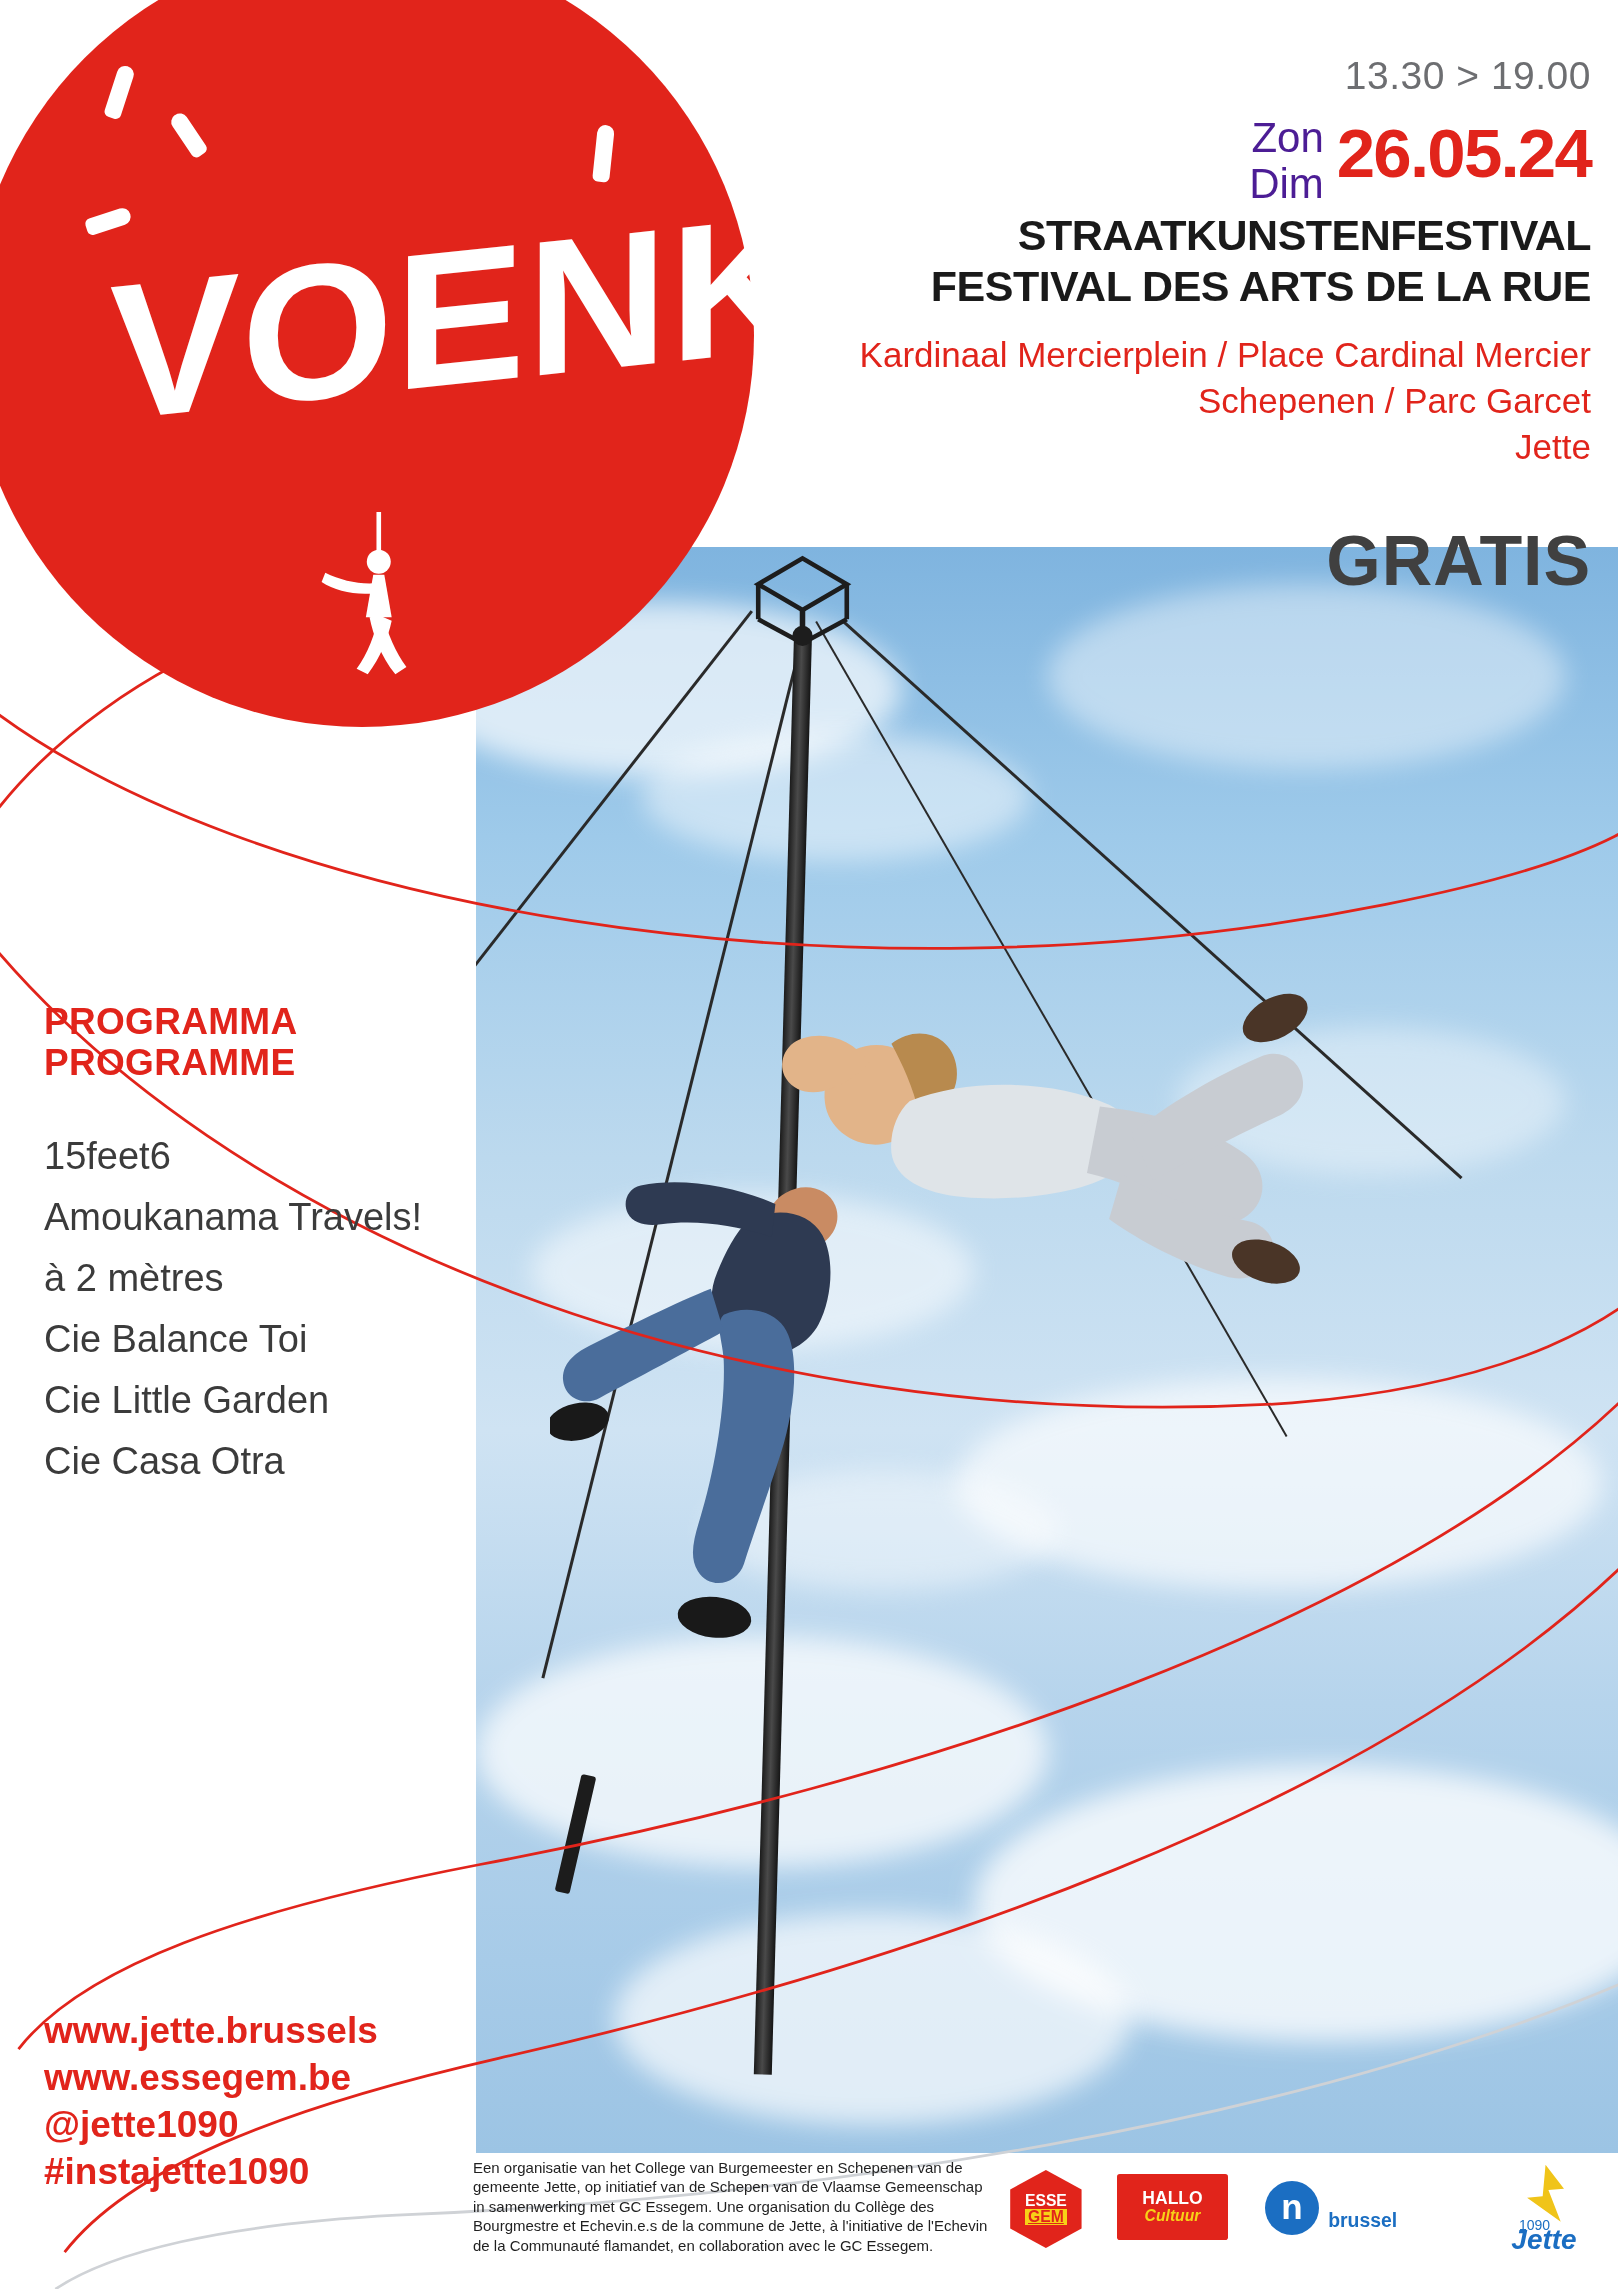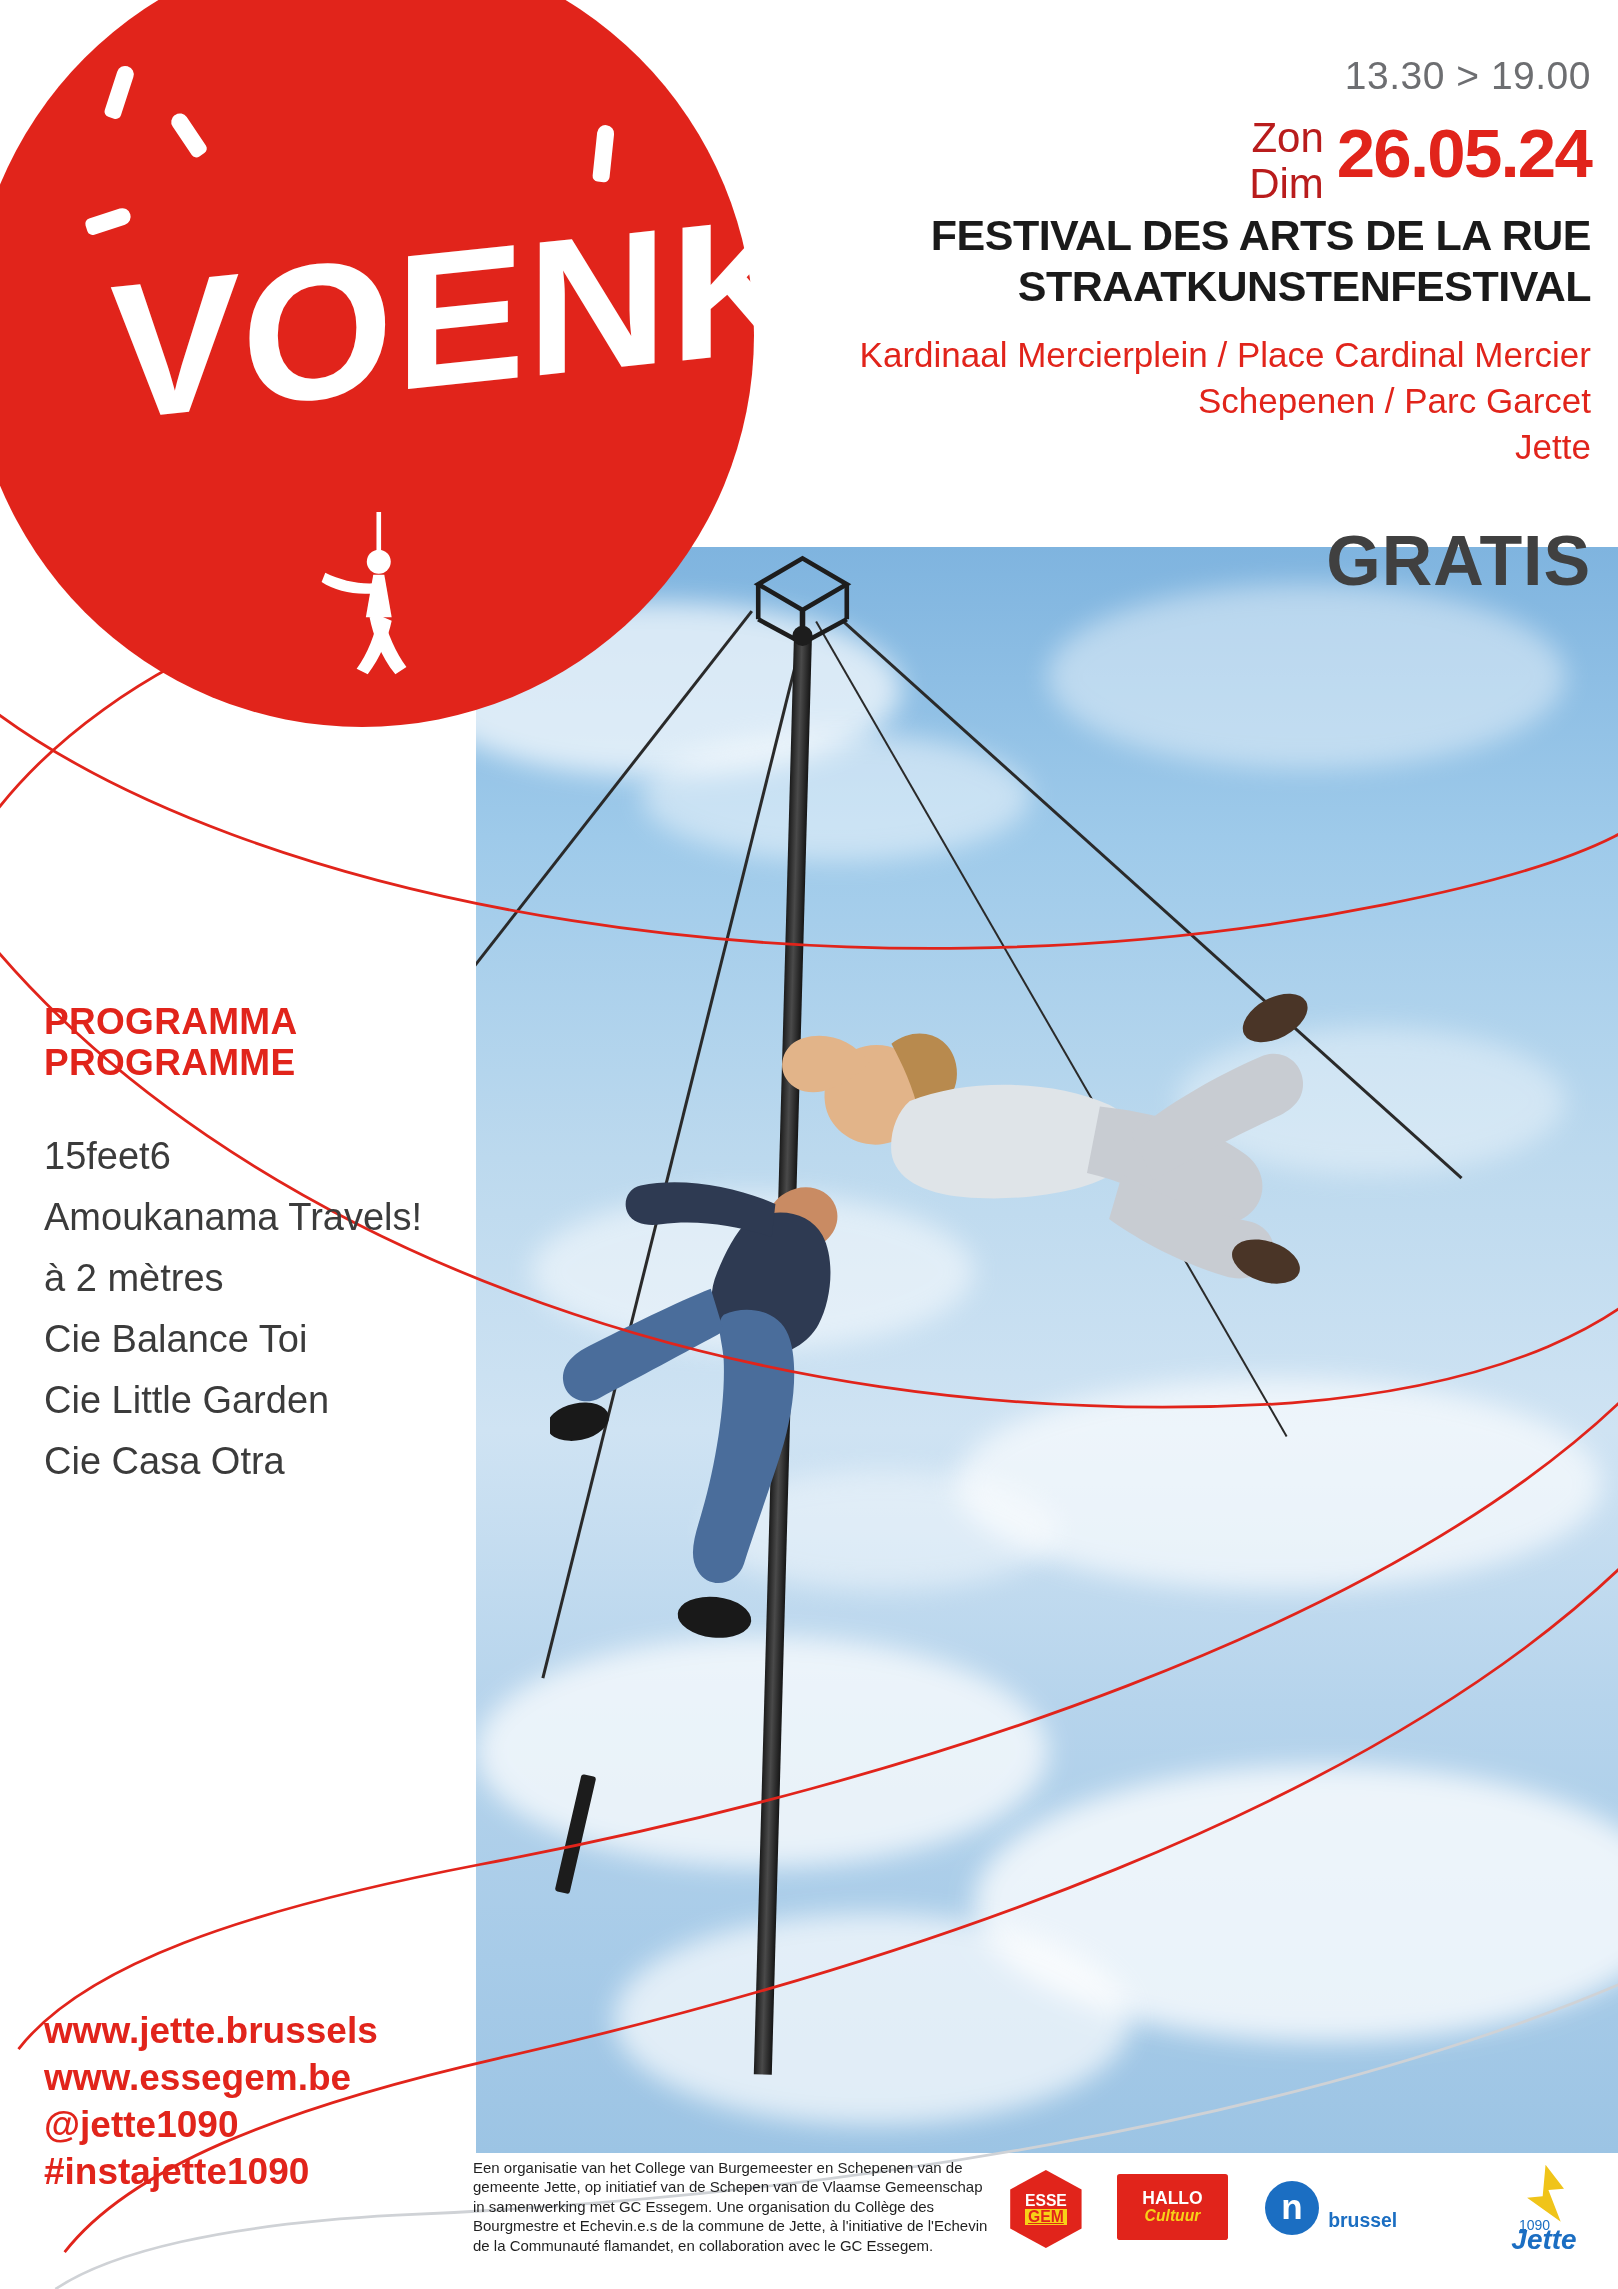--- a/index.html
+++ b/index.html
@@ -124,21 +124,21 @@
   .hours {
     position: absolute; right: 28px; top: 54px;
     font-size: 39px; color: #6d6e71; letter-spacing: 0.5px;
     text-align: right;
   }
   .datewrap {
     position: absolute; right: 28px; top: 109px;
     display: flex; align-items: flex-start; justify-content: flex-end;
   }
   .daylabels {
-    text-align: right; color:#b91c1c; font-size: 42px; line-height: 46px;
+    text-align: right; color:#4c1d95; font-size: 42px; line-height: 46px;
     padding-right: 13px; padding-top: 5.5px;
   }
   .bigdate {
     color: #e1241b; font-size: 69px; font-weight: bold; line-height: 90px;
     letter-spacing: -1.8px;
   }
   .festival-titles {
     position: absolute; right: 28px; top: 210px;
     text-align: right; color: #1a1a1a; font-weight: bold;
     font-size: 43px; line-height: 51px; letter-spacing: -0.5px;
@@ -319,22 +319,22 @@
 
   <div class="datewrap">
     <div class="daylabels">
       <div>Zon</div>
       <div>Dim</div>
     </div>
     <div class="bigdate">26.05.24</div>
   </div>
 
   <div class="festival-titles">
+    <div>STRAATKUNSTENFESTIVAL</div>
     <div>FESTIVAL DES ARTS DE LA RUE</div>
-    <div>STRAATKUNSTENFESTIVAL</div>
   </div>
 
   <div class="location">
     <div>Kardinaal Mercierplein / Place Cardinal Mercier</div>
     <div>Schepenen / Parc Garcet</div>
     <div>Jette</div>
   </div>
 
   <div class="gratis">GRATIS</div>
 

